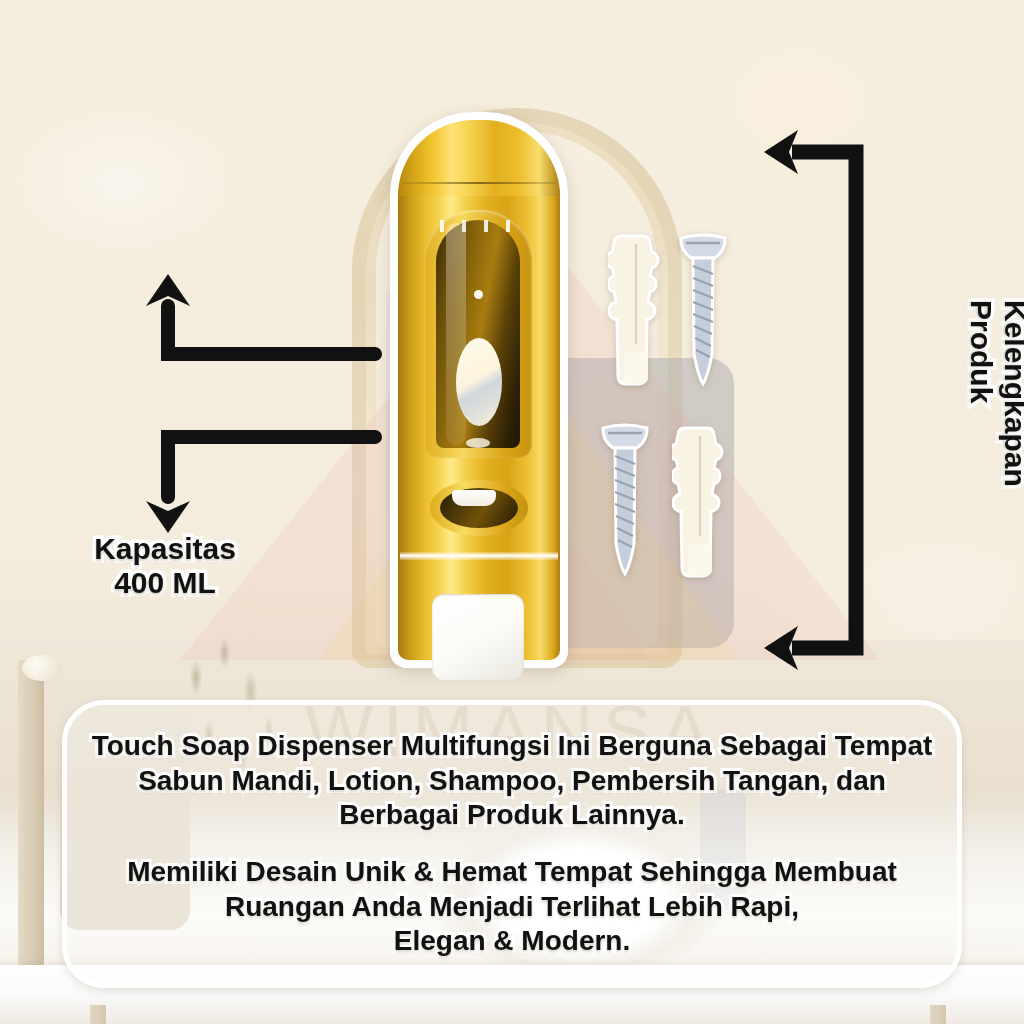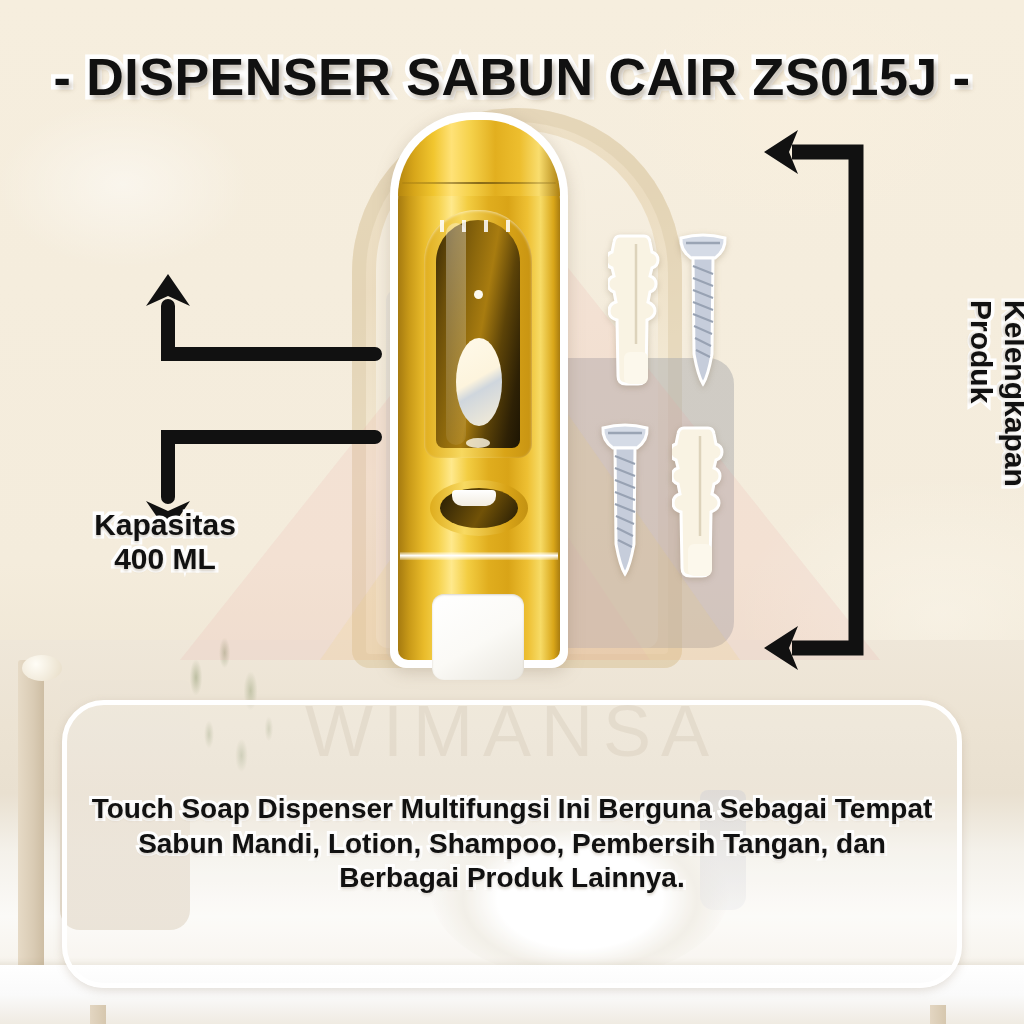--- a/index.html
+++ b/index.html
@@ -218,21 +218,21 @@
       0 2px 3px rgba(120,100,70,.35);
     white-space:pre-line;
   }
   .title{
     left:0;right:0;top:48px;
     font-size:52px;letter-spacing:.5px;
     -webkit-text-stroke:9px #ffffff;
     text-shadow:3px 4px 5px rgba(110,90,60,.4);
   }
   .lbl-material{left:40px;top:178px;width:270px;font-size:30px;}
-  .lbl-kapasitas{left:30px;top:508px;width:270px;font-size:30px;}
+  .lbl-kapasitas{left:30px;top:532px;width:270px;font-size:30px;}
   .lbl-kelengkapan{
     left:832px;top:300px;width:200px;font-size:30px;
     writing-mode:vertical-rl;text-orientation:mixed;
     text-align:left;
   }
 
   
   .card{
     position:absolute;left:62px;top:700px;width:900px;height:288px;
     border:5px solid #ffffff;
@@ -361,25 +361,27 @@
     <path d="M235 12 L28 12 L28 72" stroke="#111" stroke-width="14" fill="none" stroke-linecap="round" stroke-linejoin="miter"></path>
     <path d="M28 108 L6 76 L28 86 L50 76 Z" fill="#111"></path>
   </svg>
 
   <svg class="arrow-svg" style="left:770px;top:140px;width:100px;height:520px;" viewBox="0 0 100 520">
     <path d="M22 12 L86 12 L86 508 L22 508" stroke="#111" stroke-width="15" fill="none" stroke-linecap="butt" stroke-linejoin="miter"></path>
     <path d="M-6 12 L28 -10 L19 12 L28 34 Z" fill="#111"></path>
     <path d="M-6 508 L28 486 L19 508 L28 530 Z" fill="#111"></path>
   </svg>
 
-  <div class="label title">- DISPENSER SABUN CAIR ZS015J -</div>
   <div class="label lbl-kapasitas">Kapasitas
 400 ML</div>
   <div class="label lbl-kelengkapan">Kelengkapan
 Produk</div>
 
   <div class="card">
     <p>Touch Soap Dispenser Multifungsi Ini Berguna Sebagai Tempat
 Sabun Mandi, Lotion, Shampoo, Pembersih Tangan, dan
 Berbagai Produk Lainnya.</p>
+    <p>Memiliki Desain Unik &amp; Hemat Tempat Sehingga Membuat
+Ruangan Anda Menjadi Terlihat Lebih Rapi,
+Elegan &amp; Modern.</p>
   </div>
 
 </div>
 
 </body></html>

